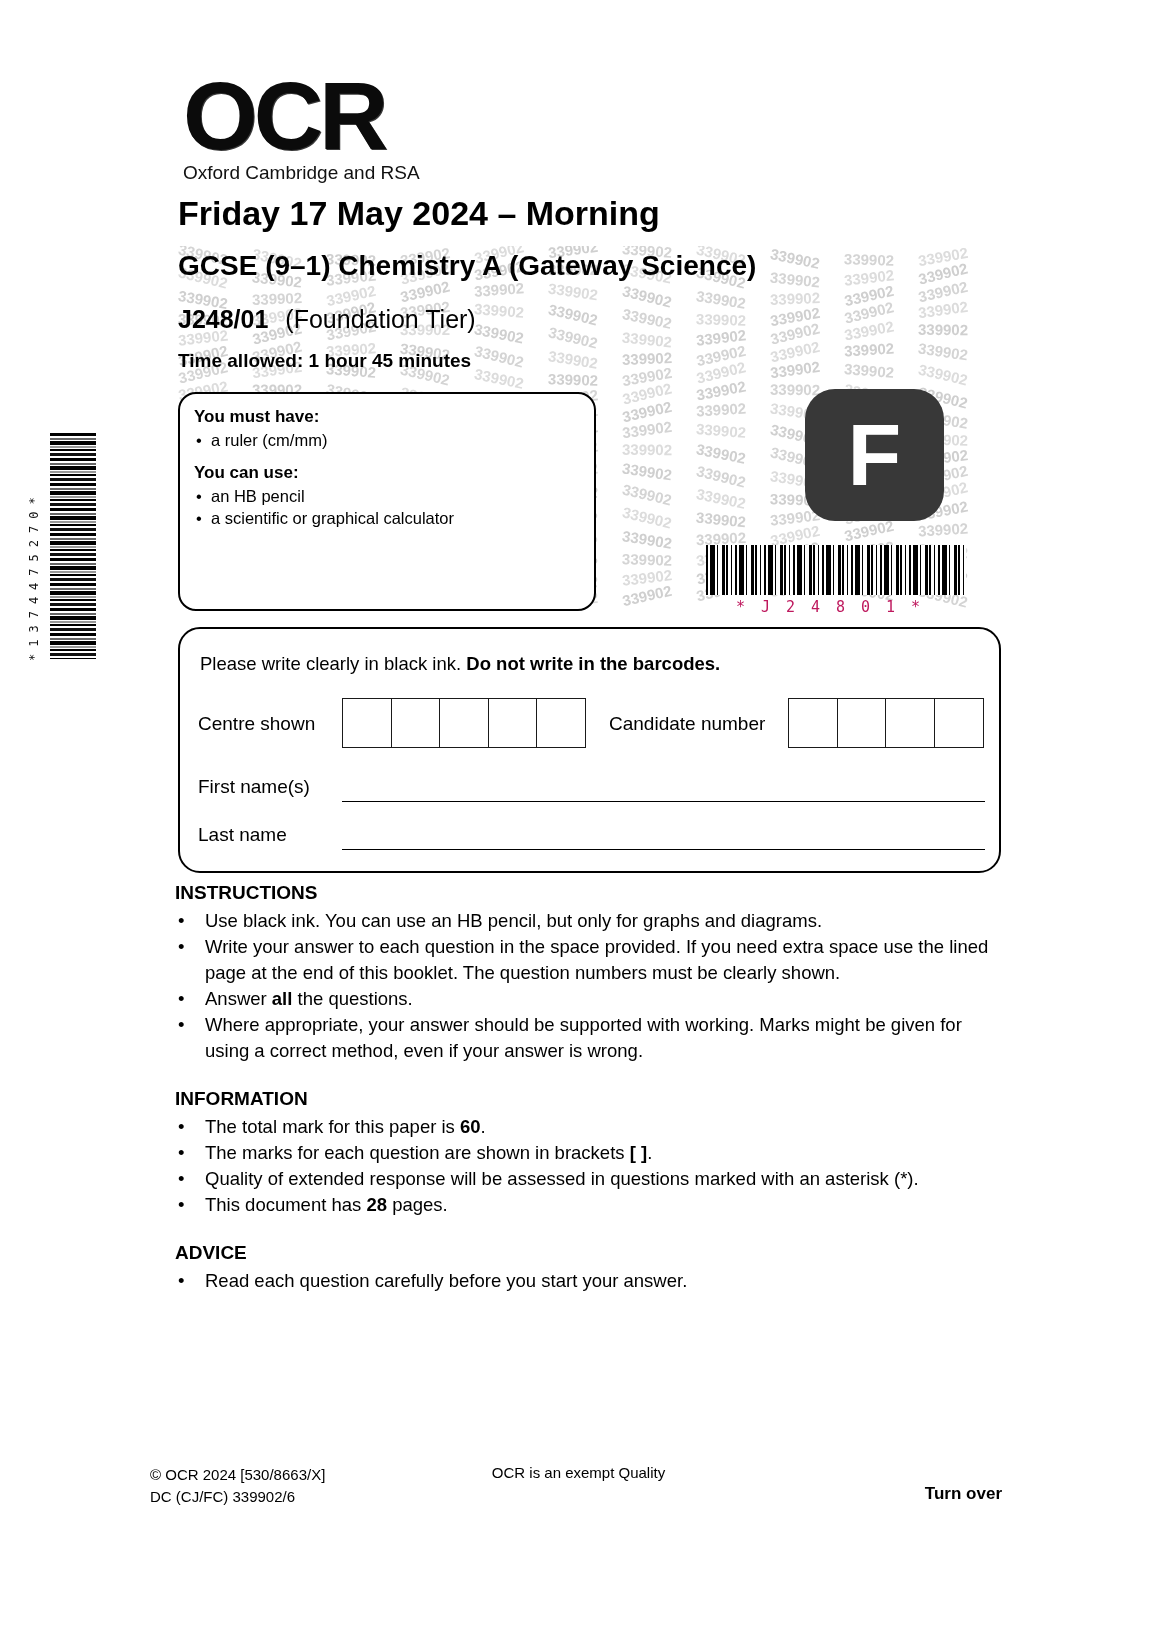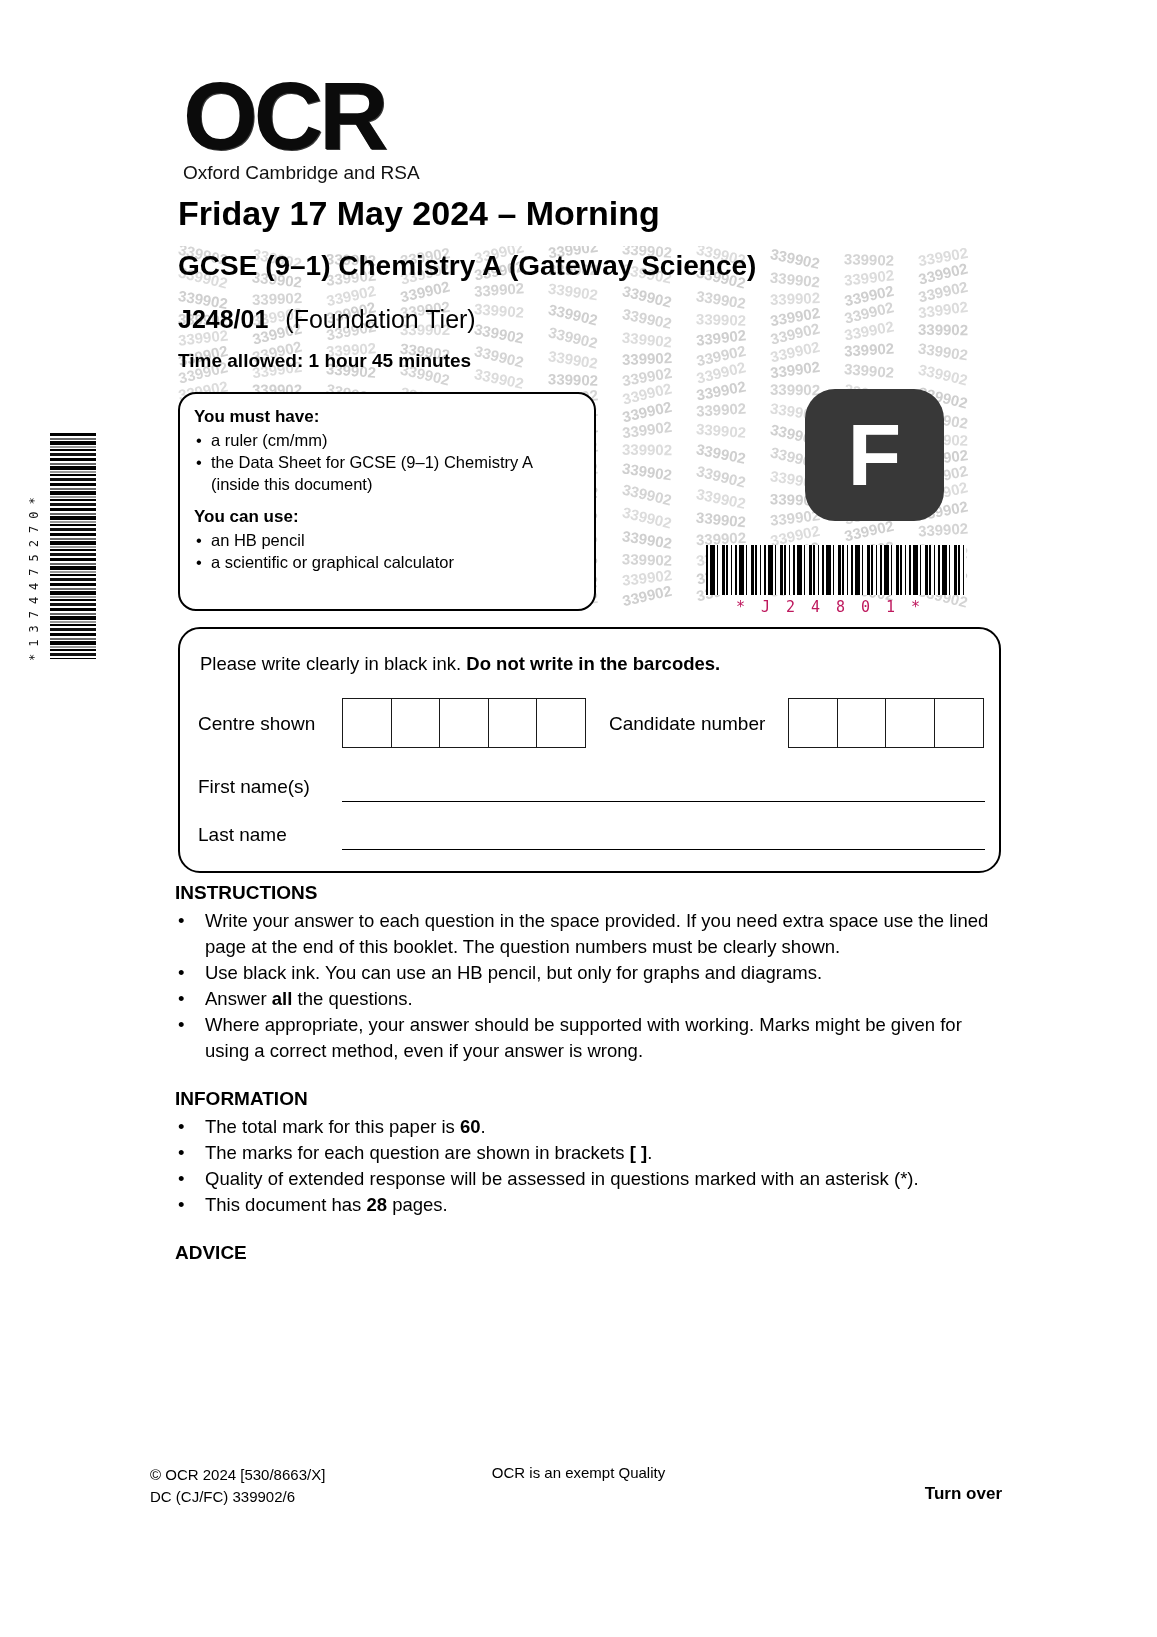--- a/index.html
+++ b/index.html
@@ -306,21 +306,20 @@
   <div class="h-code">
     <span class="code">J248/01</span>
     <span class="tier">(Foundation Tier)</span>
   </div>
   <div class="h-time">Time allowed: 1 hour 45 minutes</div>
 
   <div class="materials-box">
     <div class="sec-title">You must have:</div>
     <ul>
         <li><span>a ruler (cm/mm)</span></li>
-        <li><span>the Data Sheet for GCSE (9–1) Chemistry A (inside this document)</span></li>
       </ul>
     <div class="gap"></div>
     <div class="sec-title">You can use:</div>
     <ul>
         <li><span>an HB pencil</span></li>
         <li><span>a scientific or graphical calculator</span></li>
       </ul>
   </div>
 
   <div class="tier-badge">
@@ -351,35 +350,38 @@
       </div>
     <div class="cand-label" style="left:18px;top:147px;">First name(s)</div>
     <div class="name-line" style="left:162px;top:172px;width:643px;"></div>
     <div class="cand-label" style="left:18px;top:195px;">Last name</div>
     <div class="name-line" style="left:162px;top:220px;width:643px;"></div>
   </div>
 
   <div class="sections">
     <div class="sec-head">INSTRUCTIONS</div>
     <ul class="bullets">
+        <li><span>Use black ink. You can use an HB pencil, but only for graphs and diagrams.</span></li>
         <li><span>Write your answer to each question in the space provided. If you need extra space use the lined page at the end of this booklet. The question numbers must be clearly shown.</span></li>
-        <li><span>Use black ink. You can use an HB pencil, but only for graphs and diagrams.</span></li>
         <li><span>Answer </span><b>all</b><span> the questions.</span></li>
         <li><span>Where appropriate, your answer should be supported with working. Marks might be given for using a correct method, even if your answer is wrong.</span></li>
       </ul>
     <div class="sec-space"></div>
     <div class="sec-head">INFORMATION</div>
     <ul class="bullets">
         <li><span>The total mark for this paper is </span><b>60</b><span>.</span></li>
         <li><span>The marks for each question are shown in brackets </span><b>[ ]</b><span>.</span></li>
         <li><span>Quality of extended response will be assessed in questions marked with an asterisk (*).</span></li>
         <li><span>This document has </span><b>28</b><span> pages.</span></li>
       </ul>
     <div class="sec-space"></div>
     <div class="sec-head">ADVICE</div>
+    <ul class="bullets">
+        <li><span>Read each question carefully before you start your answer.</span></li>
+      </ul>
   </div>
 
   <div class="footer-left">
     <div>© OCR 2024  [530/8663/X]</div>
     <div>DC (CJ/FC) 339902/6</div>
   </div>
   <div class="footer-center">OCR is an exempt Quality</div>
   <div class="footer-right">Turn over</div>
 
 </div>

